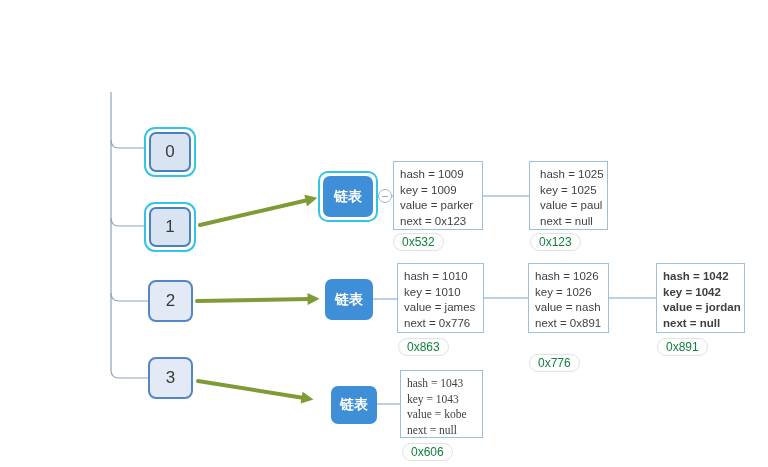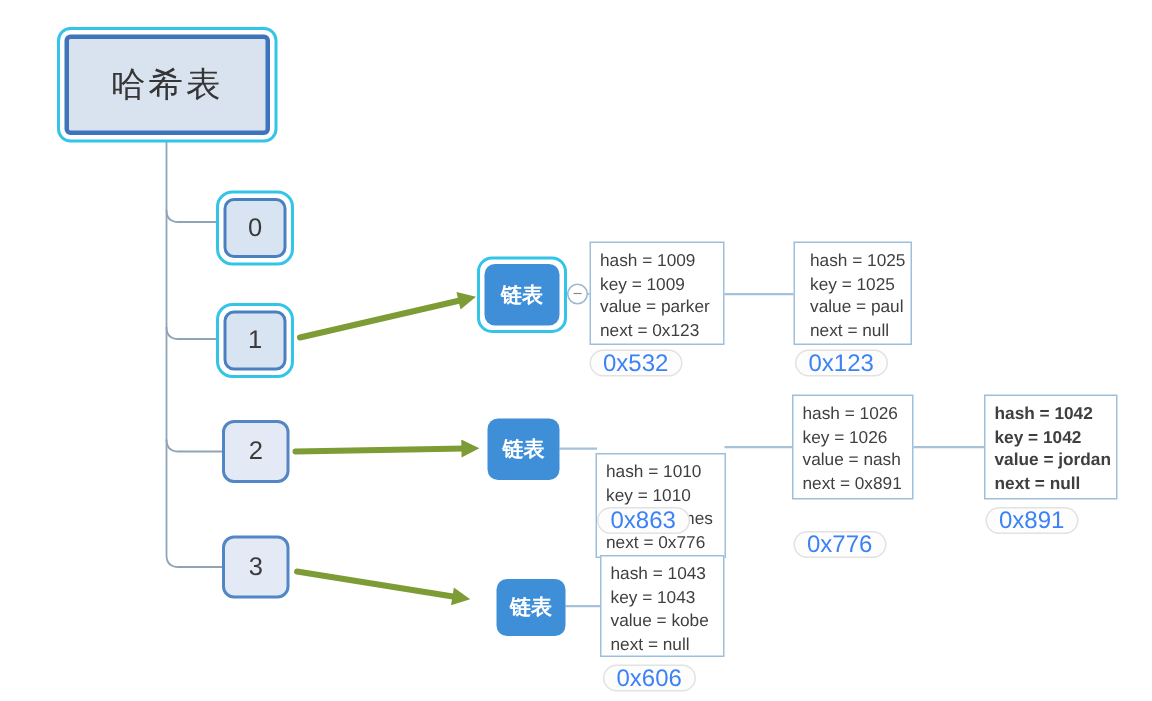--- a/index.html
+++ b/index.html
@@ -15,21 +15,21 @@
   
   .root-inner{border:3px solid #3f74ba;background:#d9e3f0;border-radius:4px;font-size:23px;color:#353535;letter-spacing:2px;}
   
   .bluebox{background:#3e8ed8;color:#fff;font-weight:bold;font-size:14px;display:flex;align-items:center;justify-content:center;border-radius:7px;}
   
   .bucket-inner{border:2px solid #4a80c0;background:#d9e4f2;border-radius:7px;font-size:17px;color:#3a3a3a;}
   .bucket-plain{border:2px solid #5386c5;background:#e3eaf5;border-radius:8px;display:flex;align-items:center;justify-content:center;font-size:17px;color:#3a3a3a;}
   
   .record{background:#fff;border:1.5px solid #9dbfdb;color:#3f3f3f;font-size:11.5px;line-height:15.5px;padding:5px 6px;white-space:nowrap;}
   
-  .addr{background:#fdfdfd;border:1px solid #e2e2e2;border-radius:9px;color:#3b82f6;font-size:16px;height:18px;line-height:17px;padding:0 8px;}
+  .addr{background:#fdfdfd;border:1px solid #e2e2e2;border-radius:9px;color:#15803d;font-size:12px;height:18px;line-height:17px;padding:0 8px;}
   
   .toggle{width:14px;height:14px;border:1px solid #9db7ce;border-radius:50%;background:#fff;color:#8a8a8a;
     font-size:11px;line-height:12px;text-align:center;}
   .watermark{color:#c6c6c6;font-size:14px;letter-spacing:1px;}
 </style>
 </head>
 <body>
 
 <div id="stage">
 
@@ -56,23 +56,20 @@
       <path d="M377,404 L401,404"></path>
     </g>
 
     <g stroke="#7e9c35" stroke-width="4" fill="none" stroke-linecap="round">
       <path d="M200,225 L308,200" marker-end="url(#ah)"></path>
       <path d="M197,301 L310,299" marker-end="url(#ah)"></path>
       <path d="M198,381 L304,398" marker-end="url(#ah)"></path>
     </g>
   </svg>
 
-  <div class="abs sel" style="left:38px;top:18px;width:147px;height:77px;">
-    <div class="sel-inner root-inner">哈希表</div>
-  </div>
 
 
   <div class="abs sel" style="left:144px;top:127px;width:52px;height:50px;border-radius:11px;">
     <div class="sel-inner bucket-inner">0</div>
   </div>
   <div class="abs sel" style="left:144px;top:202px;width:52px;height:50px;border-radius:11px;">
     <div class="sel-inner bucket-inner">1</div>
   </div>
 
   <div class="abs bucket-plain" style="left:148px;top:280px;width:45px;height:42px;">
@@ -102,21 +99,21 @@
     <div>key = 1025</div>
     <div>value = paul</div>
     <div>next = null</div>
   </div>
   <div class="abs addr" style="left:530px;top:233px;">0x123</div>
 
   <div class="abs bluebox" style="left:325px;top:279px;width:48px;height:41px;">
     <span>链表</span>
   </div>
 
-  <div class="abs record" style="left:397px;top:263px;width:87px;height:70px;margin-top:39px;">
+  <div class="abs record" style="left:397px;top:263px;width:87px;height:70px;">
     <div>hash = 1010</div>
     <div>key = 1010</div>
     <div>value = james</div>
     <div>next = 0x776</div>
   </div>
   <div class="abs addr" style="left:398px;top:338px;">0x863</div>
 
   <div class="abs record" style="left:528px;top:263px;width:81px;height:70px;">
     <div>hash = 1026</div>
     <div>key = 1026</div>
@@ -130,21 +127,21 @@
     <div>key = 1042</div>
     <div>value = jordan</div>
     <div>next = null</div>
   </div>
   <div class="abs addr" style="left:657px;top:338px;">0x891</div>
 
   <div class="abs bluebox" style="left:331px;top:386px;width:46px;height:38px;">
     <span>链表</span>
   </div>
 
-  <div class="abs record" style="left:400px;top:370px;width:83px;height:68px;">
+  <div class="abs record" style="left:400px;top:370px;width:83px;height:68px;font-family:Liberation Serif, serif;">
     <div>hash = 1043</div>
     <div>key = 1043</div>
     <div>value = kobe</div>
     <div>next = null</div>
   </div>
   <div class="abs addr" style="left:402px;top:443px;">0x606</div>
 
 
 </div>
 

